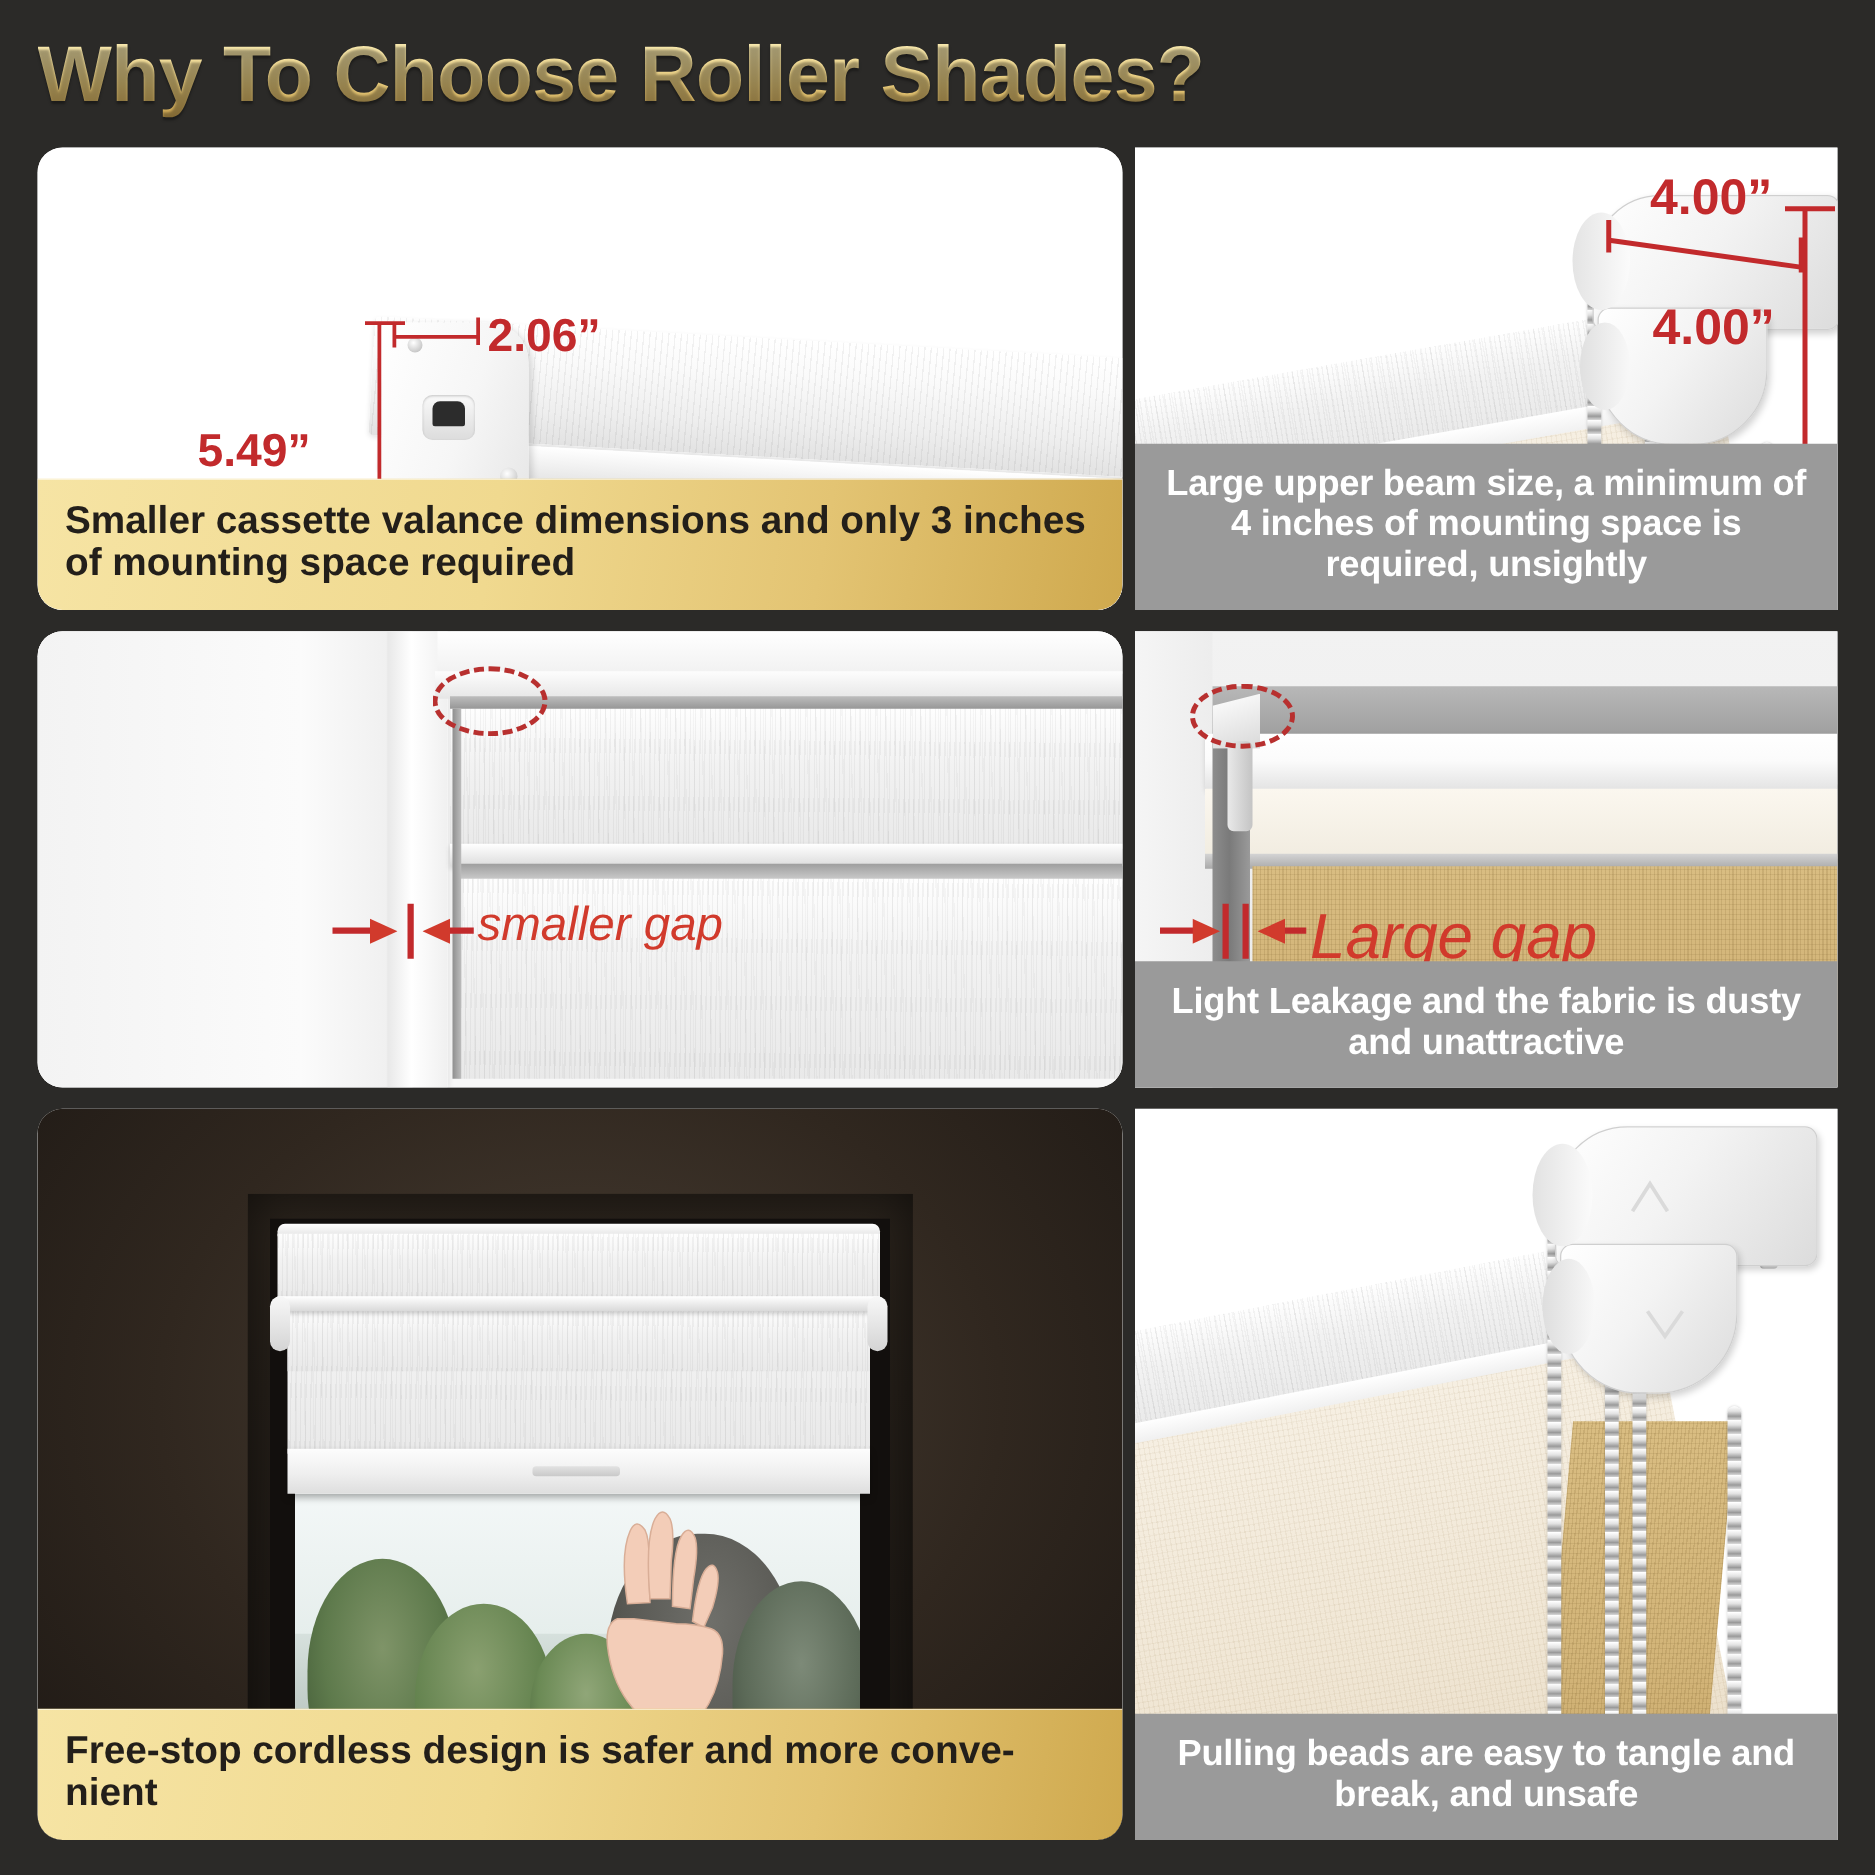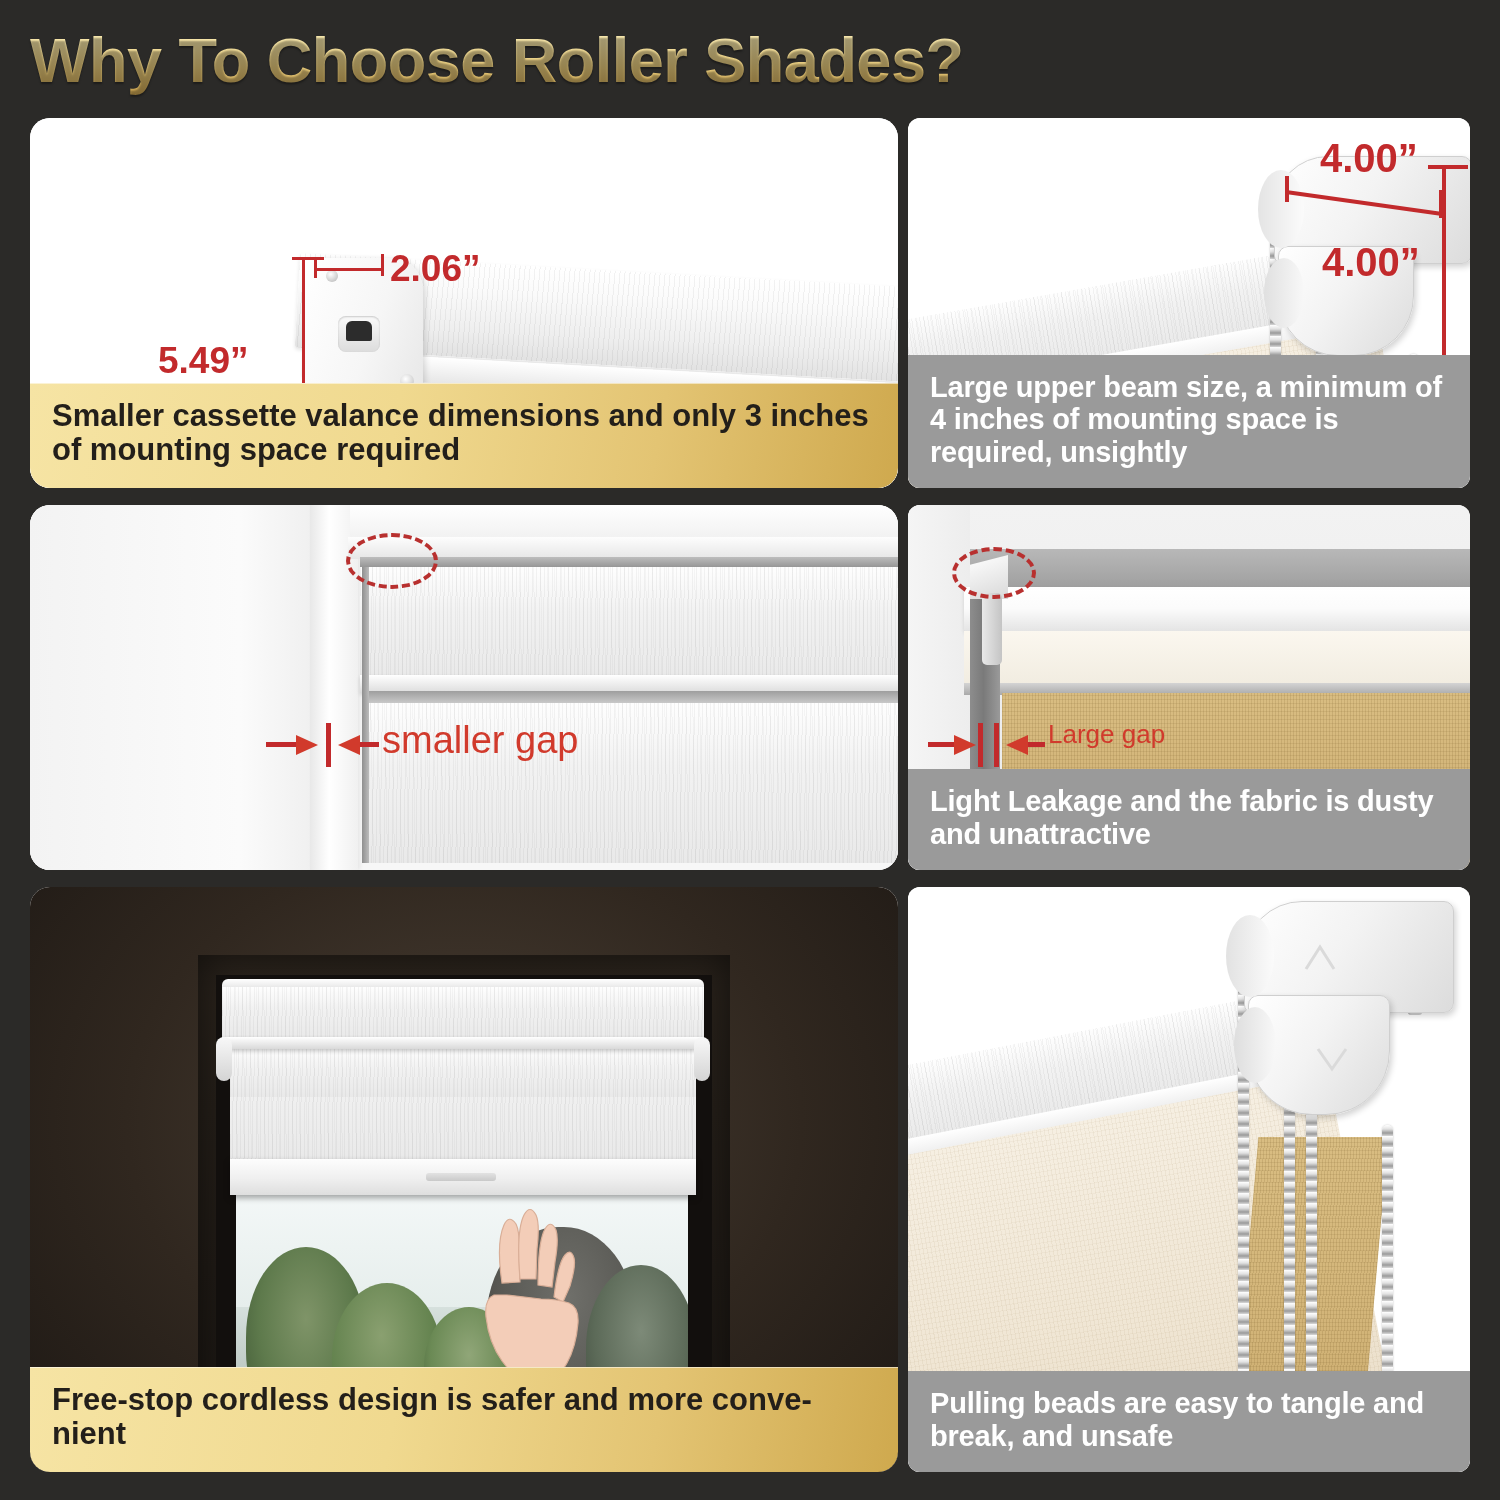--- a/index.html
+++ b/index.html
@@ -33,21 +33,21 @@
     white-space: nowrap;
   }
 
   
   .panel {
     position: absolute;
     overflow: hidden;
     background: #ffffff;
   }
   .panel.good { border-radius: 20px; }
-  .panel.bad  { border-radius: 12px; }
+  .panel.bad  { border-radius: 0; text-align: center; }
 
   .panel-photo {
     position: absolute;
     left: 0; top: 0; right: 0; bottom: 0;
     overflow: hidden;
   }
 
   
   .caption {
     position: absolute;
@@ -127,20 +127,21 @@
     border: 4px dashed #b8302f;
     border-radius: 50%;
     z-index: 30;
   }
   .gap-label {
     position: absolute;
     color: #d13a2c;
     font-weight: normal;
     white-space: nowrap;
     z-index: 31;
+    font-style: italic;
   }
 
   
   .bead-chain {
     position: absolute;
     width: 11px;
     background:
       repeating-linear-gradient(180deg,
         #ffffff 0px, #e2e2e2 4px, #9a9a9a 8px, #d8d8d8 11px);
     border-radius: 6px;
@@ -352,21 +353,21 @@
     <div class="dim-line" style="left:20px; top:237px; width:30px; height:5px;"></div>
     <svg style="position:absolute; left:46px; top:228px; z-index:31;" width="22" height="24" viewBox="0 0 22 24">
       <polygon points="0,2 22,12 0,22" fill="#d13a2c"></polygon>
     </svg>
     <div class="dim-line" style="left:70px; top:218px; width:5px; height:44px;"></div>
     <div class="dim-line" style="left:86px; top:218px; width:5px; height:44px;"></div>
     <svg style="position:absolute; left:98px; top:228px; z-index:31;" width="22" height="24" viewBox="0 0 22 24">
       <polygon points="22,2 0,12 22,22" fill="#d13a2c"></polygon>
     </svg>
     <div class="dim-line" style="left:117px; top:237px; width:20px; height:5px;"></div>
-    <div class="gap-label" style="left:140px; top:214px; font-size:26px;">Large gap</div>
+    <div class="gap-label" style="left:140px; top:214px; font-size:51px;">Large gap</div>
   </div>
 
   <div class="caption grey">
     <span>Light Leakage and the fabric is dusty and unattractive</span>
   </div>
 </div>
 
 <div class="panel good" style="left:30px; top:887px; width:868px; height:585px;">
   <div class="panel-photo" style="background:radial-gradient(ellipse at 50% 40%, #4a3f34 0%, #30271f 55%, #1d1814 100%);">
 

